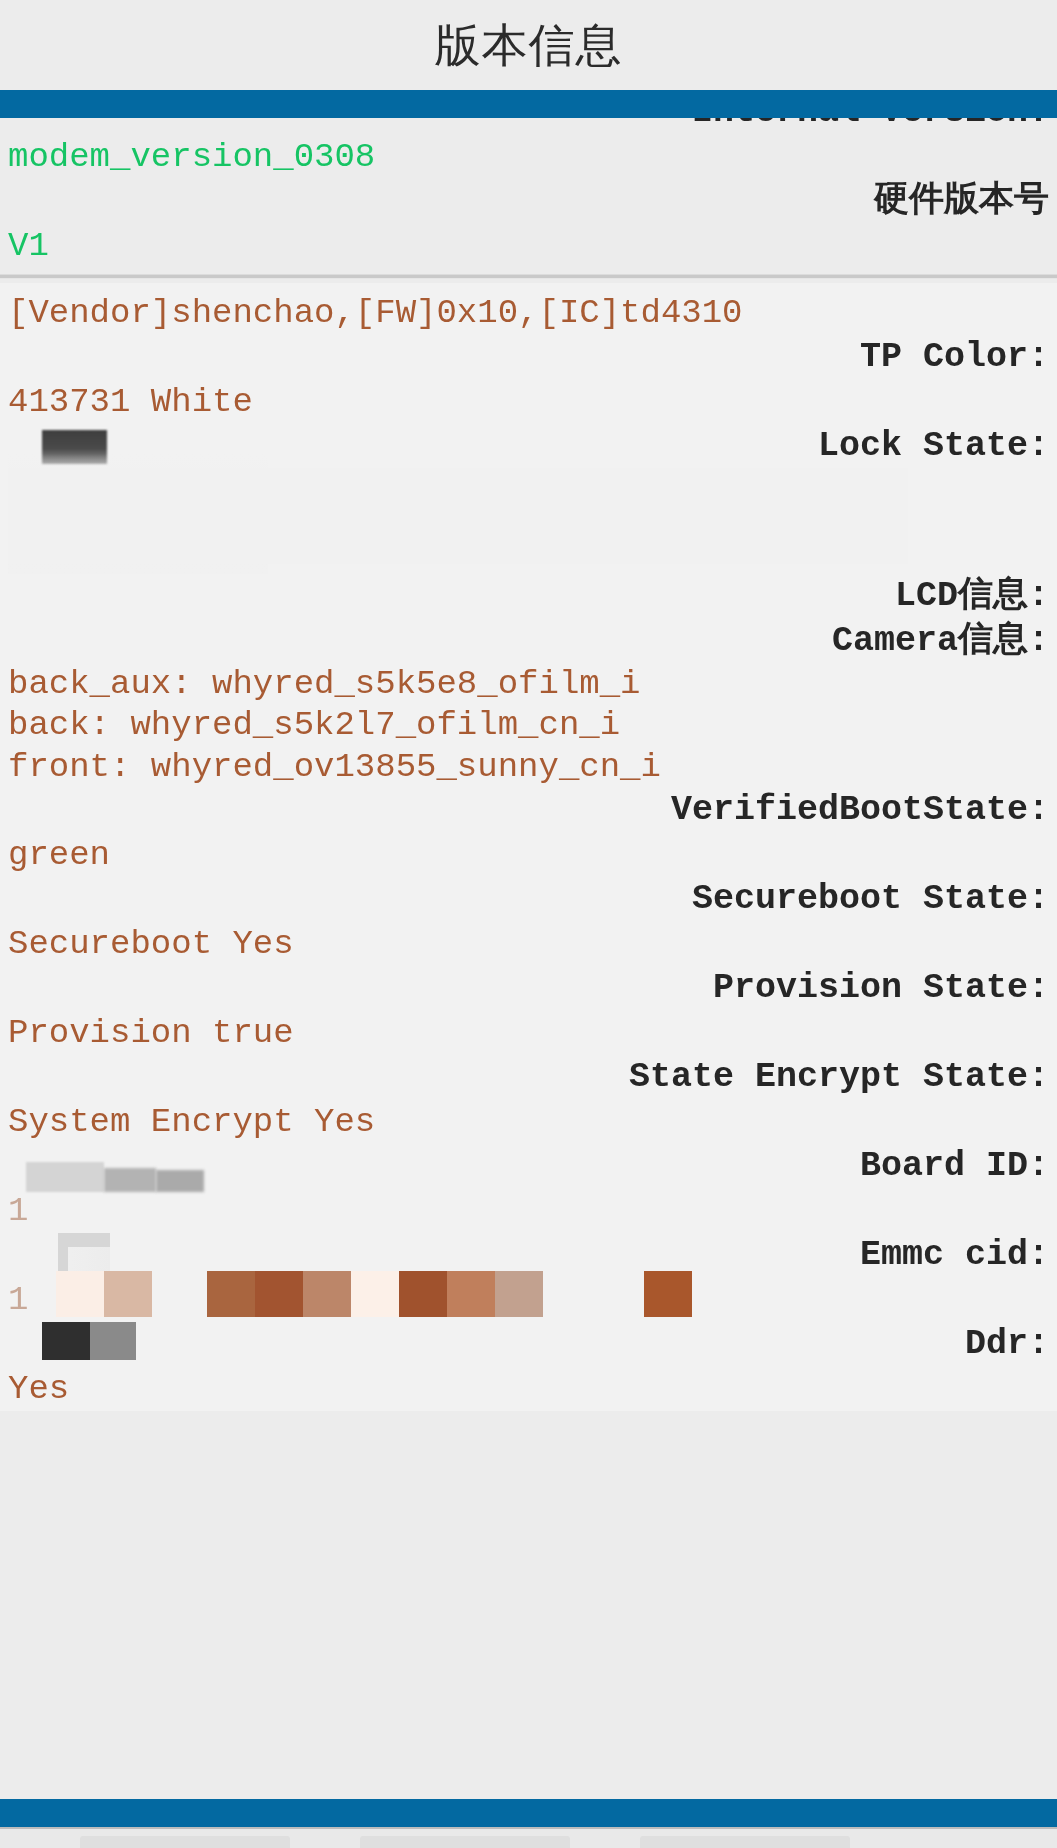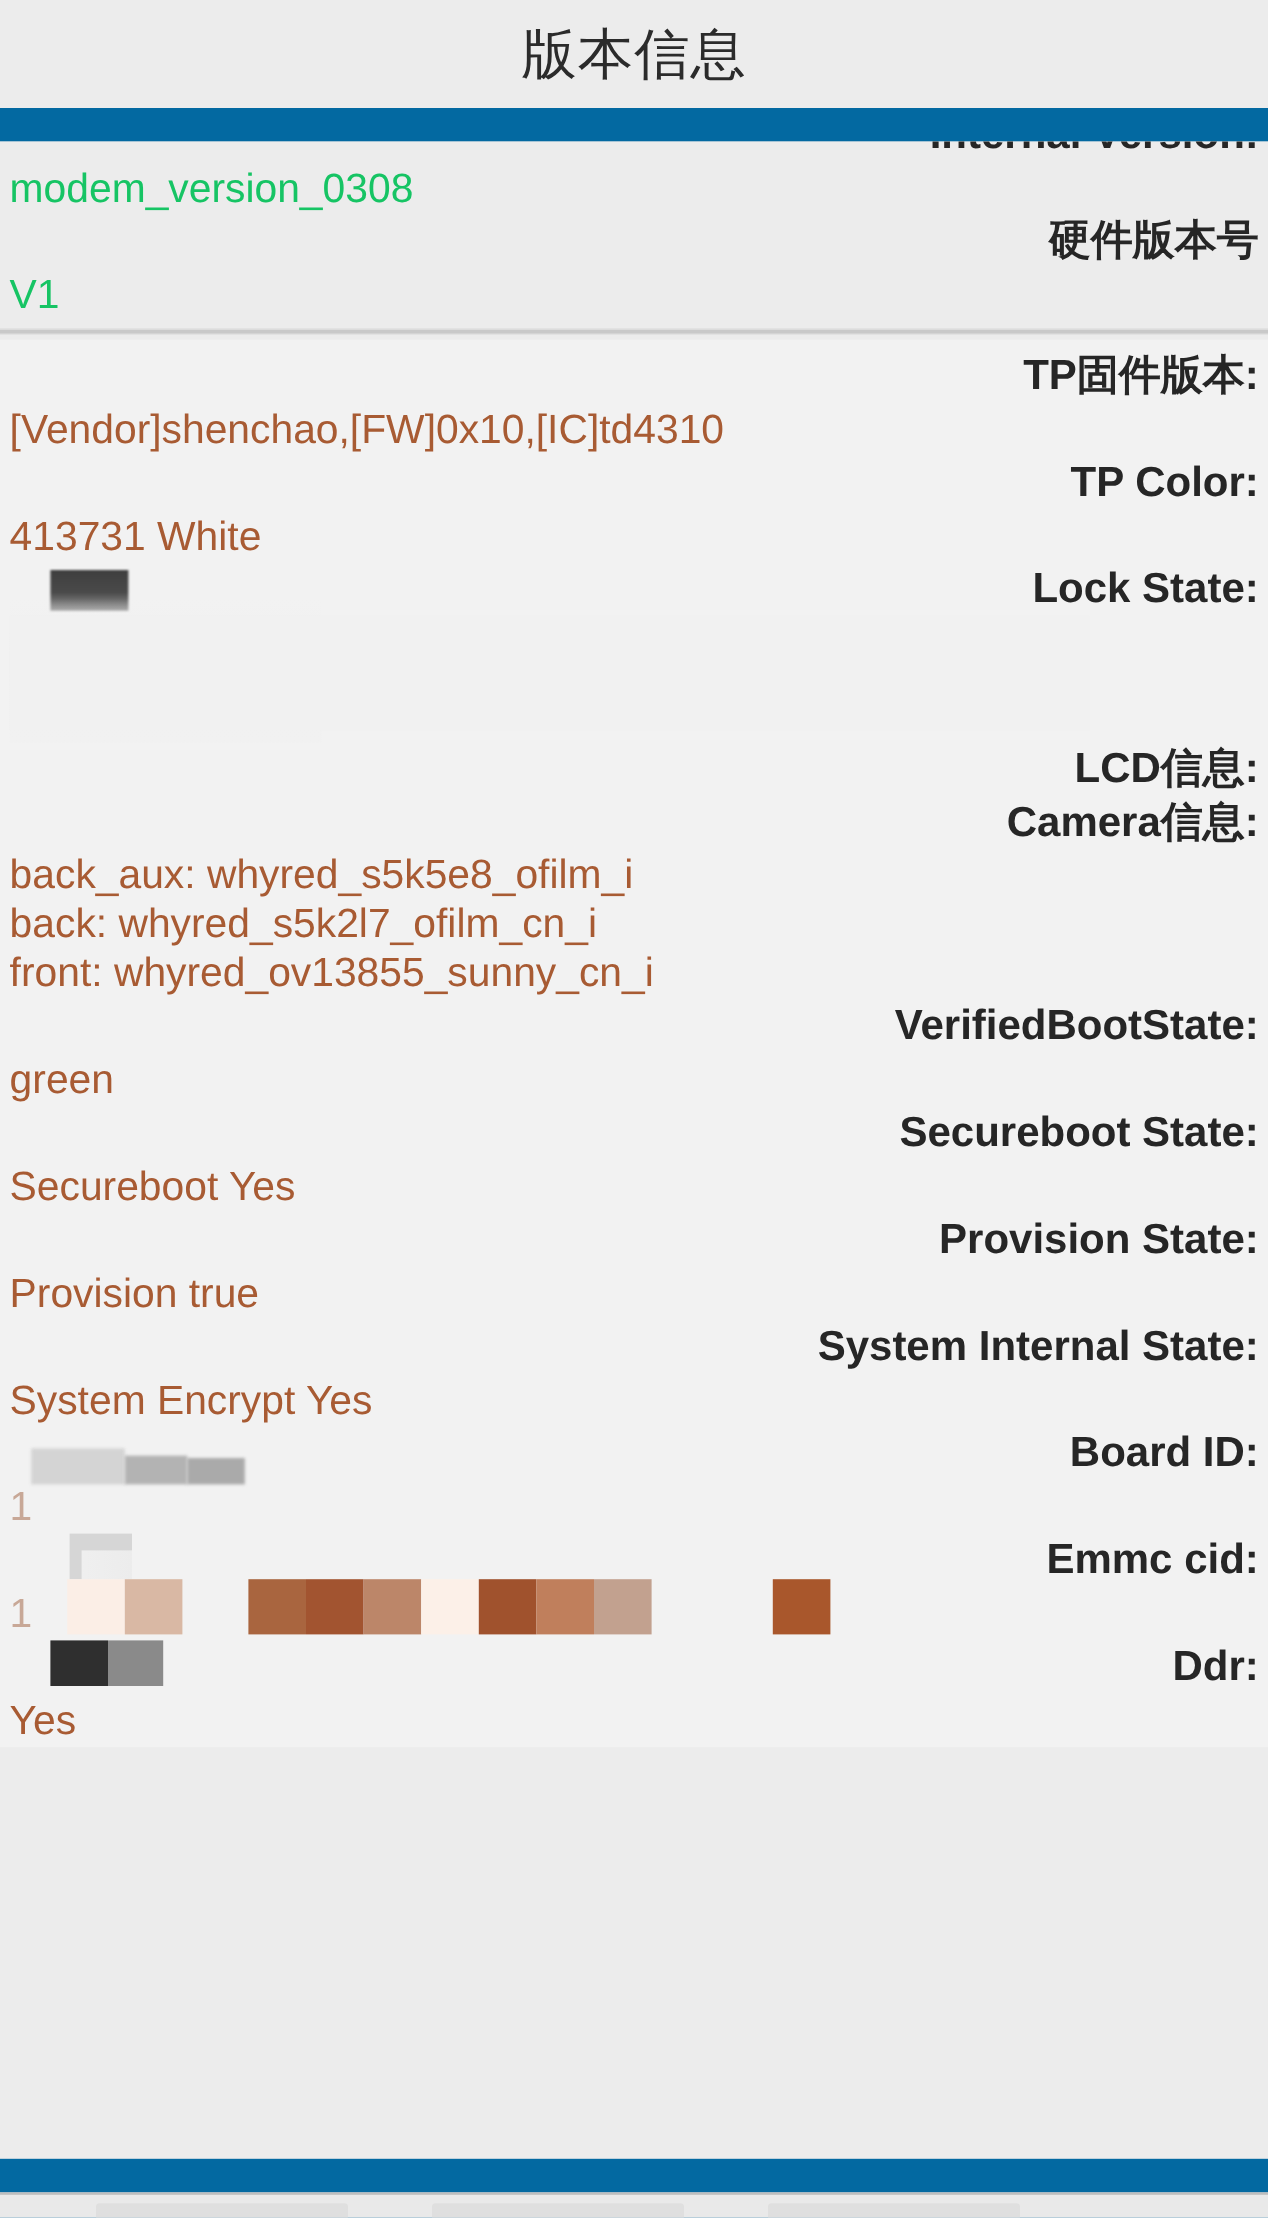--- a/index.html
+++ b/index.html
@@ -68,21 +68,21 @@
 
   .divider {
     height: 5px;
     background: #c9c9c9;
     border-top: 1px solid #dcdcdc;
     border-bottom: 1px solid #e6e6e6;
     margin: 6px 0 4px 0;
   }
 
   
-  .row { padding: 0; }
+  .row { padding: 0; font-family: Liberation Mono, monospace; }
 
   .k {
     font-size: 35px;
     font-weight: bold;
     color: #262626;
     line-height: 1.28;
     white-space: nowrap;
     text-align: right;
   }
   .v {
@@ -180,21 +180,20 @@
         <div class="v green">V1</div>
       </div>
 
     </div>
 
     <div class="divider"></div>
 
     <div class="block-bottom">
 
       <div class="row">
-        <div class="k">TP固件版本:</div>
         <div class="v">[Vendor]shenchao,[FW]0x10,[IC]td4310</div>
       </div>
 
       <div class="row">
         <div class="k">TP Color:</div>
         <div class="v">413731 White</div>
       </div>
 
       <div class="row redact-host" style="height:150px;">
         <div class="k">Lock State:</div>
@@ -227,21 +226,21 @@
         <div class="k">Secureboot State:</div>
         <div class="v">Secureboot Yes</div>
       </div>
 
       <div class="row">
         <div class="k">Provision State:</div>
         <div class="v">Provision true</div>
       </div>
 
       <div class="row">
-        <div class="k">System Internal State:</div>
+        <div class="k">State Encrypt State:</div>
         <div class="v">System Encrypt  Yes</div>
       </div>
 
       <div class="row redact-host">
         <div class="k">Board ID:</div>
         <span class="blob gray-soft" style="left:18px; top:18px; width:78px; height:30px;"></span>
         <span class="blob gray-mid" style="left:96px; top:24px; width:52px; height:24px;"></span>
         <span class="blob gray-mid" style="left:148px; top:26px; width:48px; height:22px; background:#aaaaaa;"></span>
         <div class="v faded">1</div>
       </div>

